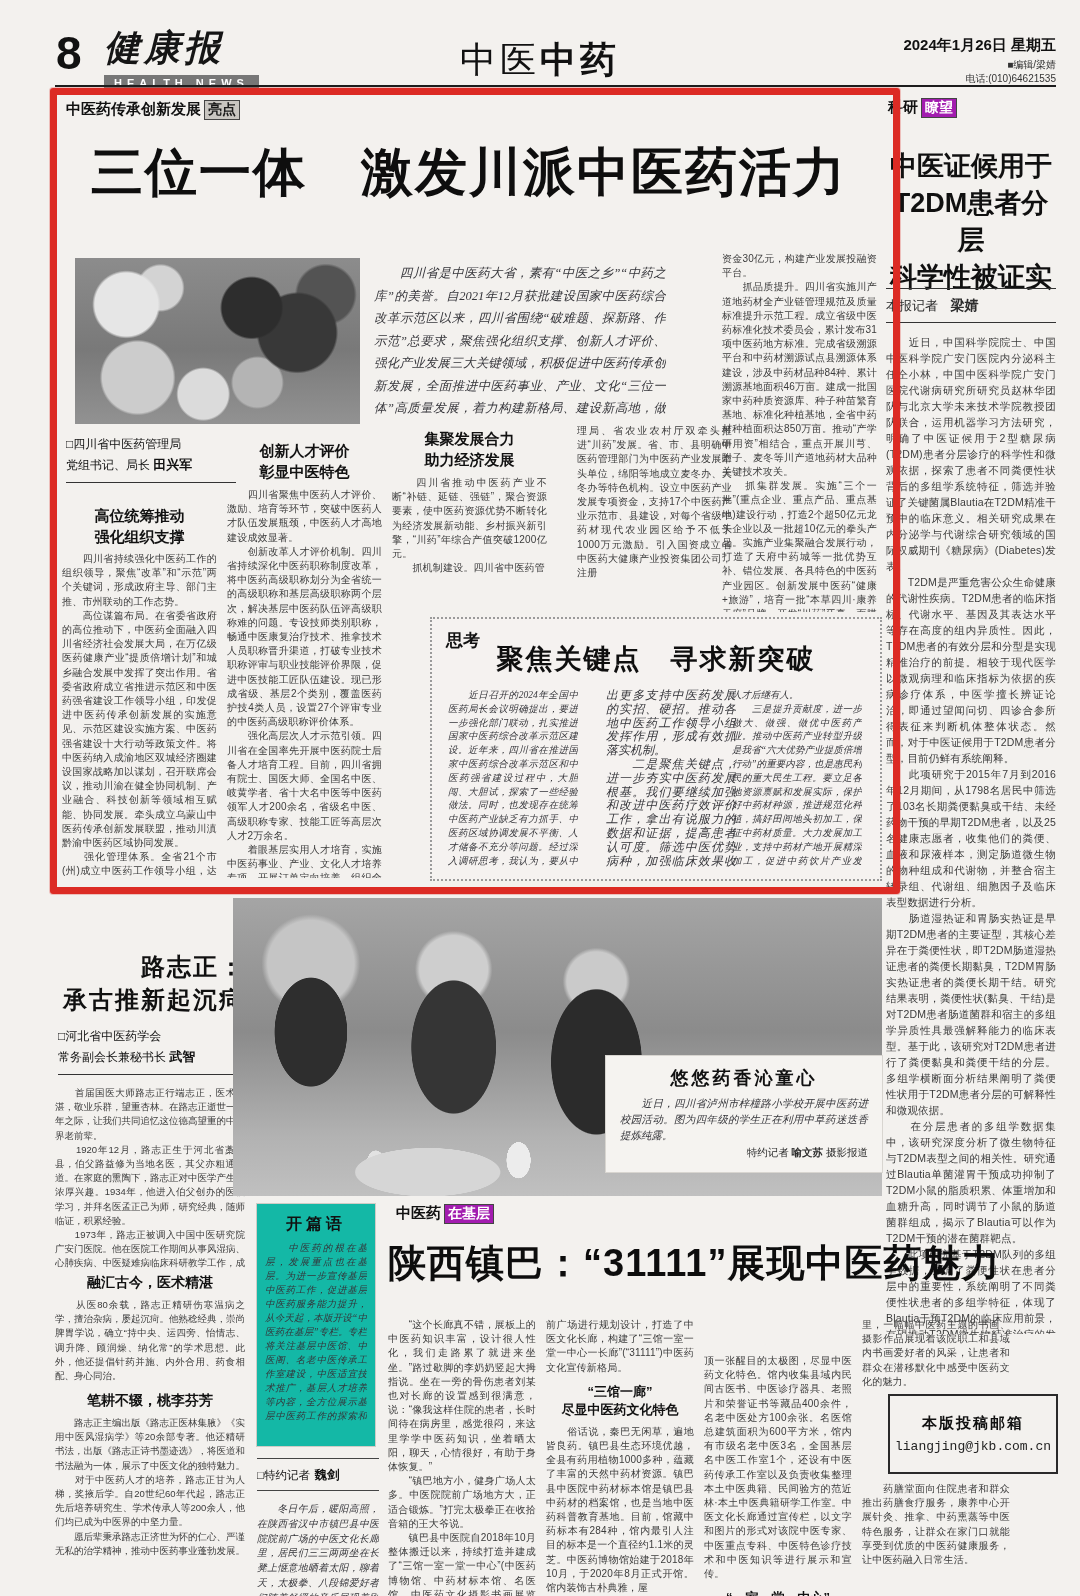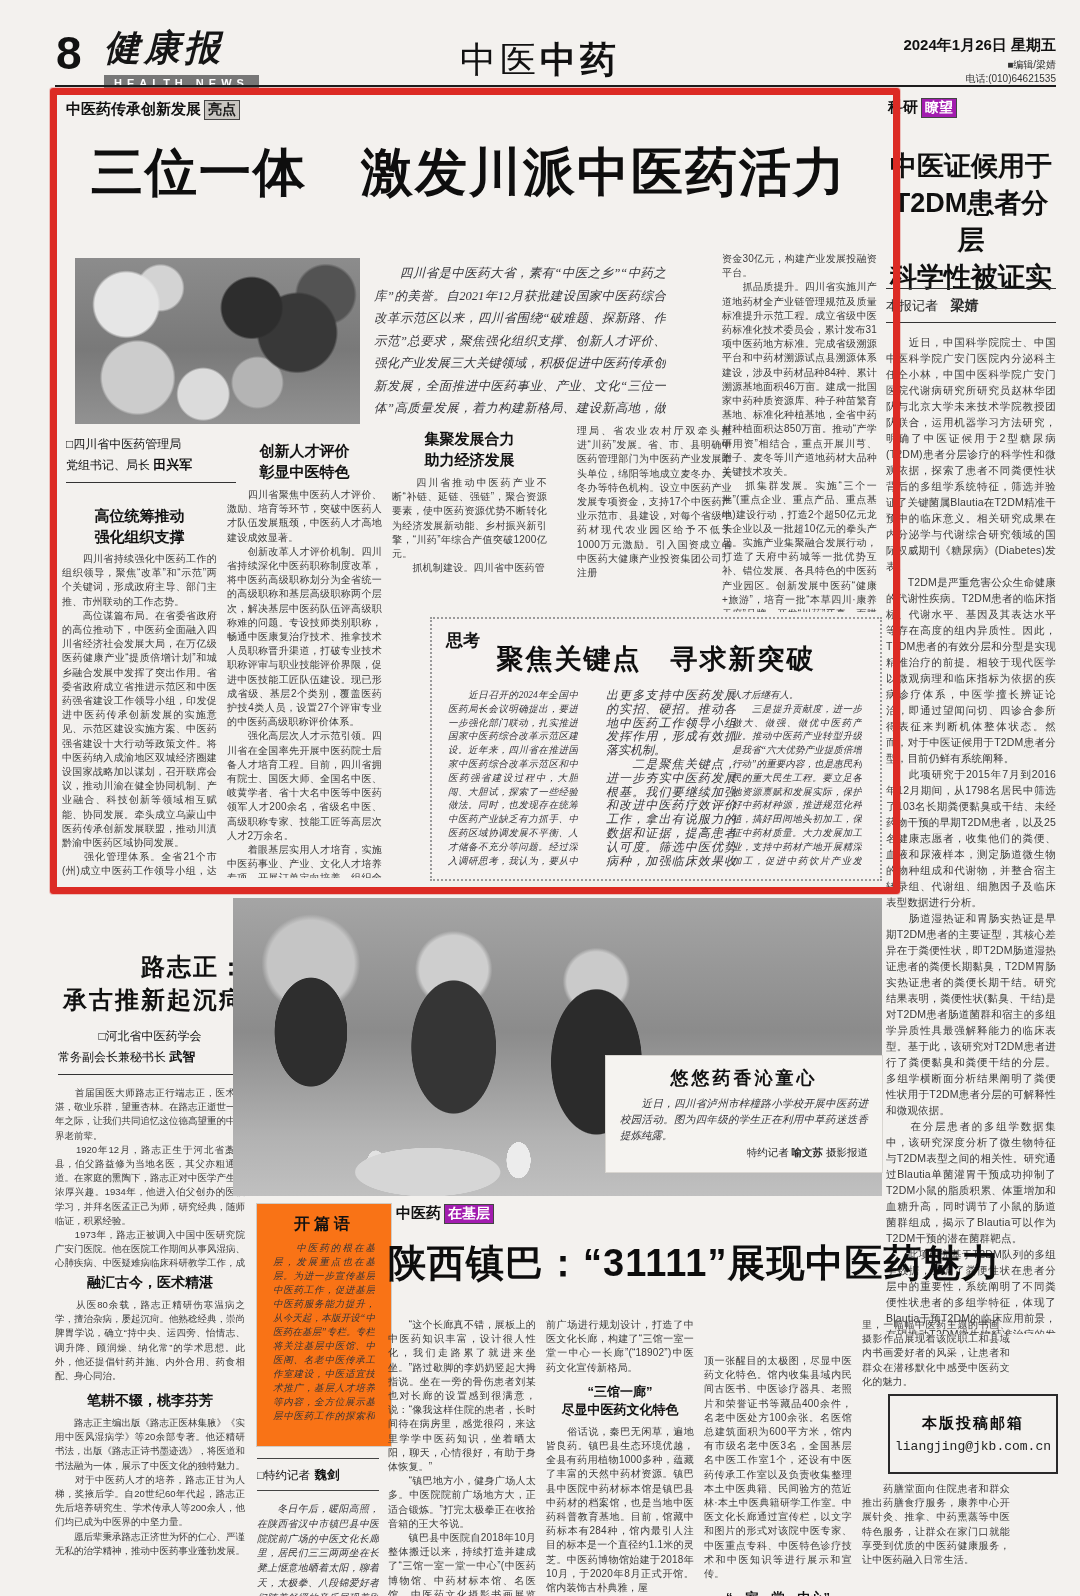--- a/index.html
+++ b/index.html
@@ -59,21 +59,21 @@
      radial-gradient(circle at 56% 28%, #cfc9c2 0 7%, transparent 8%),
      radial-gradient(ellipse 120px 40px at 30% 92%, #dad6d0 0 60%, transparent 61%),
      radial-gradient(ellipse 20px 30px at 44% 88%, #efece7 0 60%, transparent 61%),
      radial-gradient(ellipse 16px 26px at 22% 90%, #e6e2dc 0 60%, transparent 61%),
      linear-gradient(180deg,#a9a5a0 0%,#8e8a86 45%,#b6b2ac 80%,#c4c0ba 100%);}
   .caption-box{position:absolute;background:#f5f3f0;box-shadow:0 0 0 1px #d8d5d0;padding:10px 14px;}
   .caption-title{font-size:18px;font-weight:900;text-align:center;color:#111;letter-spacing:3px;}
   .caption-text{font-size:10.5px;line-height:16px;text-align:justify;white-space:pre-line;}
   .caption-credit{font-size:10.5px;text-align:right;margin-top:2px;}
   
-  .graybox{position:absolute;background:#f97316;box-shadow:0 0 0 1px #cfccc6;padding:10px 16px;}
+  .graybox{position:absolute;background:#14b8a6;box-shadow:0 0 0 1px #cfccc6;padding:10px 8px;}
   .graybox-title{font-size:16px;font-weight:900;text-align:center;letter-spacing:4px;color:#111;margin-bottom:6px;}
   .mailbox{position:absolute;left:888px;top:1394px;width:166px;height:76px;border:2px solid #2a2a2a;background:#f3f1ee;z-index:20;
            display:flex;flex-direction:column;justify-content:center;align-items:center;gap:6px;}
   .mailbox .t{font-size:15px;font-weight:900;color:#111;letter-spacing:2px;}
   .mailbox .e{font-size:13px;color:#222;font-family:"Liberation Mono",monospace;}
   .research-headline{font-size:27px;font-weight:900;line-height:37px;text-align:center;white-space:pre-line;color:#101010;}
   .lu-headline{font-size:24px;font-weight:900;line-height:33px;text-align:right;white-space:pre-line;color:#101010;letter-spacing:2px;}
   .bottom-headline{font-size:38px;font-weight:900;color:#0d0d0d;letter-spacing:1px;}
   .colsub{font-size:13px;font-weight:bold;text-align:center;white-space:pre-line;line-height:18px;color:#111;margin:8px 0 6px;}
 </style>
@@ -168,21 +168,21 @@
 　　此项研究基于T2DM队列的多组学数据，强调了粪便性状在患者分层中的重要性，系统阐明了不同粪便性状患者的多组学特征，体现了Blautia干预T2DM的临床应用前景，有望推动T2DM微生物精准治疗的发展。同时，该研究也从微生物组学和多组学的角度，体现了中医证候作为一个重要指标来反映机体整体状态并用于疾病分类诊治的独特价值。</div>
 
   <div class="mailbox">
     <div class="t">本版投稿邮箱</div>
     <div class="e">liangjing@jkb.com.cn</div>
   </div>
 
   <div class="abs lu-headline" style="left:55px;top:950px;width:190px;">路志正：
 承古推新起沉疴</div>
   <div class="abs byline" style="left:58px;top:1028px;width:184px;border-bottom:1.5px solid #333;padding-bottom:8px;">
-    <div style="font-size:12px;text-align:center;">□河北省中医药学会</div>
+    <div style="font-size:12px;">□河北省中医药学会</div>
     <div style="font-size:12px;margin-top:3px;">
       <span>常务副会长兼秘书长</span>
       <b>武智</b>
     </div>
   </div>
   <div class="col" style="left:55px;top:1086px;width:190px;height:182px;font-size:9.5px;line-height:14.2px;">　　首届国医大师路志正行端志正，医术精湛，敬业乐群，望重杏林。在路志正逝世一周年之际，让我们共同追忆这位德高望重的中医界老前辈。
 　　1920年12月，路志正生于河北省藁城县，伯父路益修为当地名医，其父亦粗通医道。在家庭的熏陶下，路志正对中医学产生了浓厚兴趣。1934年，他进入伯父创办的医校学习，并拜名医孟正己为师，研究经典，随师临证，积累经验。
 　　1973年，路志正被调入中国中医研究院广安门医院。他在医院工作期间从事风湿病、心肺疾病、中医疑难病临床科研教学工作，成立了全国最早以研究痹证为主的内科研究室，主编了第一部中医风湿病学专著，创建了风湿病学科。</div>
   <div class="abs sub-headline" style="left:55px;top:1274px;width:190px;font-size:14px;">融汇古今，医术精湛</div>
   <div class="col" style="left:55px;top:1298px;width:190px;height:88px;font-size:9.5px;line-height:14.2px;">　　从医80余载，路志正精研伤寒温病之学，擅治杂病，屡起沉疴。他熟稔经典，崇尚脾胃学说，确立“持中央、运四旁、怡情志、调升降、顾润燥、纳化常”的学术思想。此外，他还提倡针药并施、内外合用、药食相配、身心同治。</div>
@@ -215,21 +215,21 @@
   <div class="abs" style="left:396px;top:1204px;">
     <span class="kicker">中医药</span><span class="badge dark">在基层</span>
   </div>
   <div class="abs bottom-headline" style="left:388px;top:1238px;width:668px;">陕西镇巴：“31111”展现中医药魅力</div>
 
   <div class="col body-sm" style="left:388px;top:1318px;width:148px;height:278px;">　　“这个长廊真不错，展板上的中医药知识丰富，设计很人性化，我们走路累了就进来坐坐。”路过歇脚的李奶奶竖起大拇指说。坐在一旁的骨伤患者刘某也对长廊的设置感到很满意，说：“像我这样住院的患者，长时间待在病房里，感觉很闷，来这里学学中医药知识，坐着晒太阳，聊天，心情很好，有助于身体恢复。”
 　　“镇巴地方小，健身广场人太多。中医院院前广场地方大，正适合锻炼。”打完太极拳正在收拾音箱的王大爷说。
 　　镇巴县中医院自2018年10月整体搬迁以来，持续打造并建成了“三馆一室一堂一中心”(中医药博物馆、中药材标本馆、名医馆、中医药文化摄影书画展览室、药膳堂以及康养中心)。在此基础上，2023年年初，医院对院</div>
 
   <div class="abs" style="left:546px;top:1318px;width:148px;height:278px;overflow:hidden;">
-    <div class="col body-sm" style="position:static;white-space:pre-line;">前广场进行规划设计，打造了中医文化长廊，构建了“三馆一室一堂一中心一长廊”(“18902”)中医药文化宣传新格局。</div>
+    <div class="col body-sm" style="position:static;white-space:pre-line;">前广场进行规划设计，打造了中医文化长廊，构建了“三馆一室一堂一中心一长廊”(“31111”)中医药文化宣传新格局。</div>
     <div class="colsub">“三馆一廊”
 尽显中医药文化特色</div>
     <div class="col body-sm" style="position:static;white-space:pre-line;">　　俗话说，秦巴无闲草，遍地皆良药。镇巴县生态环境优越，全县有药用植物1000多种，蕴藏了丰富的天然中药材资源。镇巴县中医院中药材标本馆是镇巴县中药材的档案馆，也是当地中医药科普教育基地。目前，馆藏中药标本有284种，馆内最引人注目的标本是一个直径约1.1米的灵芝。中医药博物馆始建于2018年10月，于2020年8月正式开馆。馆内装饰古朴典雅，屋</div>
   </div>
 
   <div class="abs" style="left:704px;top:1318px;width:148px;height:278px;overflow:hidden;margin-top:36px;">
     <div class="col body-sm" style="position:static;white-space:pre-line;">顶一张醒目的太极图，尽显中医药文化特色。馆内收集县域内民间古医书、中医诊疗器具、老照片和荣誉证书等藏品400余件，名老中医处方100余张。名医馆总建筑面积为600平方米，馆内有市级名老中医3名，全国基层名中医工作室1个，还设有中医药传承工作室以及负责收集整理本土中医典籍、民间验方的范近林·本土中医典籍研学工作室。中医文化长廊通过宣传栏，以文字和图片的形式对该院中医专家、中医重点专科、中医特色诊疗技术和中医知识等进行展示和宣传。</div>
     <div class="colsub">“一室一堂一中心”
 让中医药融入生活</div>
     <div class="col body-sm" style="position:static;white-space:pre-line;">　　在中医药文化摄影书画展览室</div>

